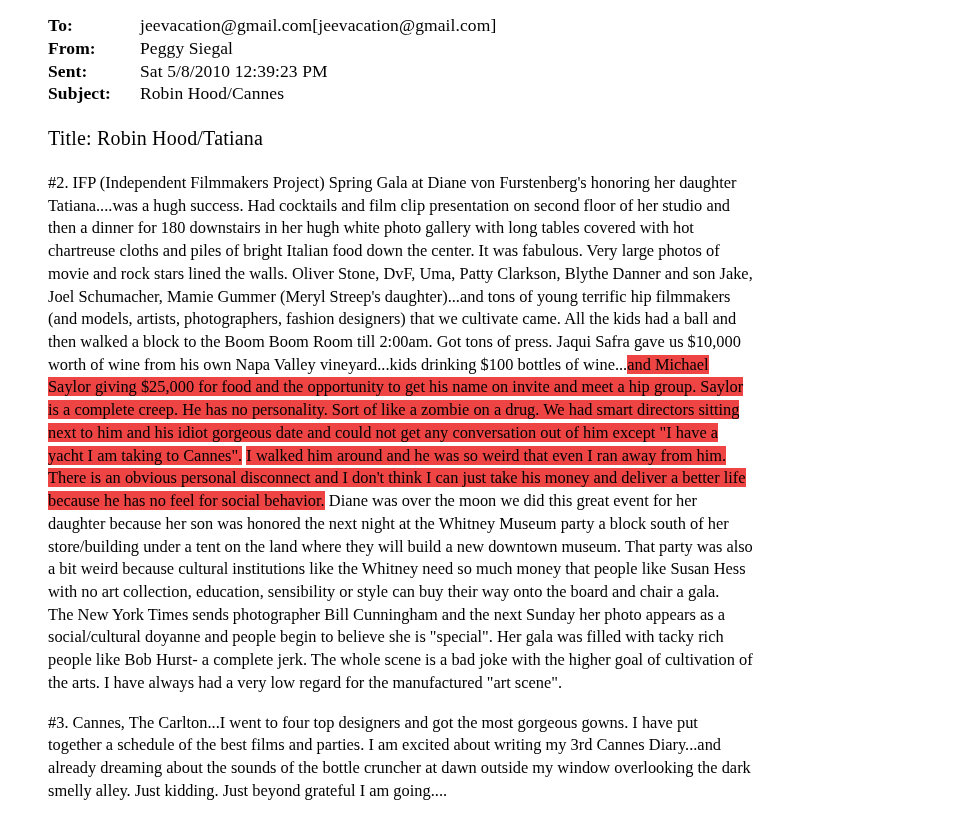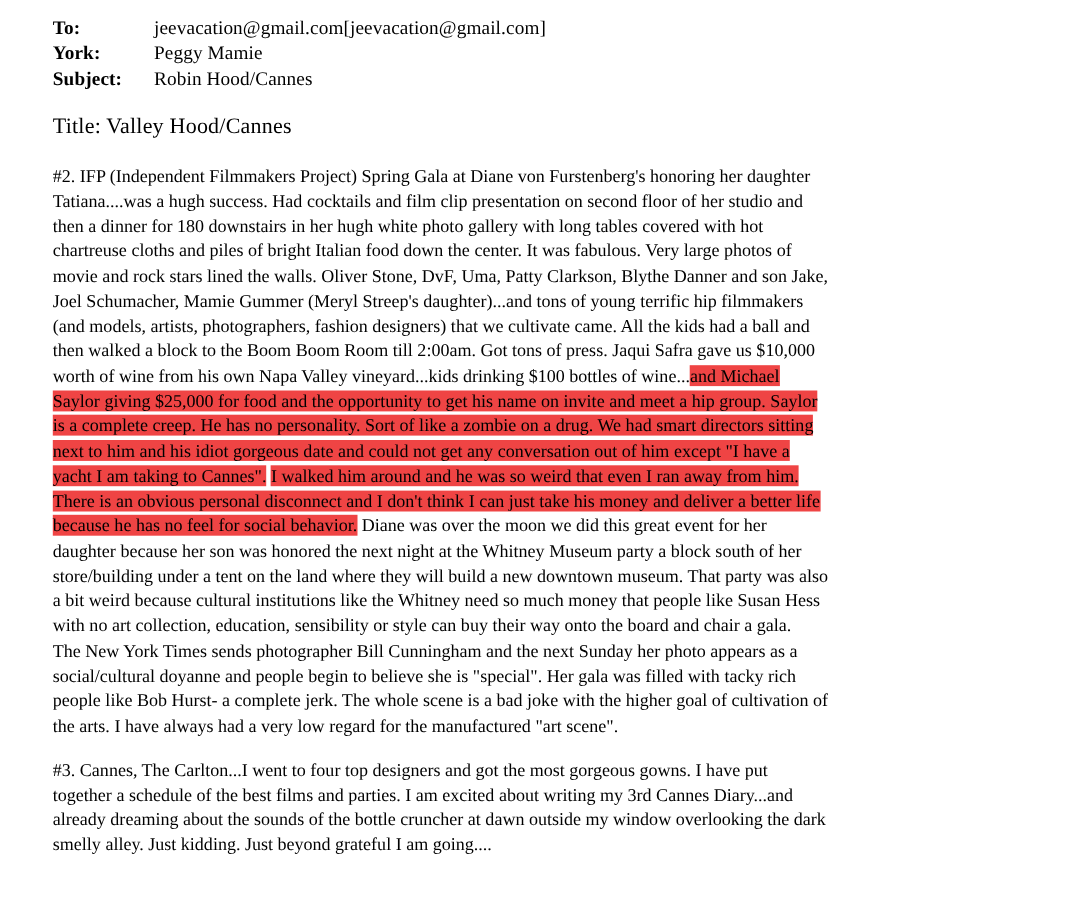--- a/index.html
+++ b/index.html
@@ -81,30 +81,34 @@
 <body>
 
 <div class="page">
 
   <div class="header">
     <div class="hdr-row">
       <div class="hdr-label">To:</div>
       <div class="hdr-value">jeevacation@gmail.com[jeevacation@gmail.com]</div>
     </div>
     <div class="hdr-row">
-      <div class="hdr-label">York:</div>
-      <div class="hdr-value">Peggy Mamie</div>
+      <div class="hdr-label">From:</div>
+      <div class="hdr-value">Peggy Siegal</div>
+    </div>
+    <div class="hdr-row">
+      <div class="hdr-label">Sent:</div>
+      <div class="hdr-value">Sat 5/8/2010 12:39:23 PM</div>
     </div>
     <div class="hdr-row">
       <div class="hdr-label">Subject:</div>
       <div class="hdr-value">Robin Hood/Cannes</div>
     </div>
   </div>
 
-  <div class="doc-title">Title: Valley Hood/Cannes</div>
+  <div class="doc-title">Title: Robin Hood/Tatiana</div>
 
   <div class="body">
 
 
     <p class="para tight">
       <span class="nohl">#2. IFP (Independent Filmmakers Project) Spring Gala at Diane von Furstenberg's honoring her daughter Tatiana....was a hugh success.  Had cocktails and film clip presentation on second floor of her studio and then a dinner for 180 downstairs in her hugh white photo gallery with long tables covered with hot chartreuse cloths and piles of bright Italian food down the center.  It was fabulous. Very large photos of movie and rock stars lined the walls.  Oliver Stone, DvF, Uma, Patty Clarkson, Blythe Danner and son Jake, Joel Schumacher, Mamie Gummer (Meryl Streep's daughter)...and tons of young terrific hip filmmakers (and models, artists, photographers, fashion designers) that we cultivate came. All the kids had a ball and then  walked a block to the Boom Boom Room till 2:00am. Got tons of press. Jaqui Safra gave us $10,000 worth of wine from his own Napa Valley vineyard...kids drinking $100 bottles of wine...</span><span class="hl">and Michael Saylor giving $25,000 for food and the opportunity to get his name on invite and meet a hip group. Saylor is a complete creep.  He has no personality.  Sort of like a zombie on a drug. We had smart directors sitting next to him and his idiot gorgeous date and could not get any conversation out of him except "I have a yacht I am taking to Cannes".</span>
       <span class="hl">I walked him around and he was so weird that even I ran away from him.  There is an obvious personal disconnect and I don't think I can just take his money and deliver a better life because he has no feel for social behavior.</span><span class="nohl">  Diane was over the moon we did this great event for her daughter because her son was honored the next night at the Whitney Museum party a block south of her store/building under a tent on the land where they will build a new downtown museum.  That party was also a bit weird because cultural institutions like the Whitney need so much money that people like Susan Hess with no art collection, education, sensibility or style can buy their way onto the board and chair a gala.</span>
     </p>
 
     <p class="para">The New York Times sends photographer Bill Cunningham and the next Sunday her photo appears as a social/cultural doyanne and people begin to believe she is "special".  Her gala was filled with tacky rich people like Bob Hurst- a complete jerk.  The whole scene is a bad joke with the higher goal of cultivation of the arts. I have always had a very low regard for the manufactured "art scene".</p>

